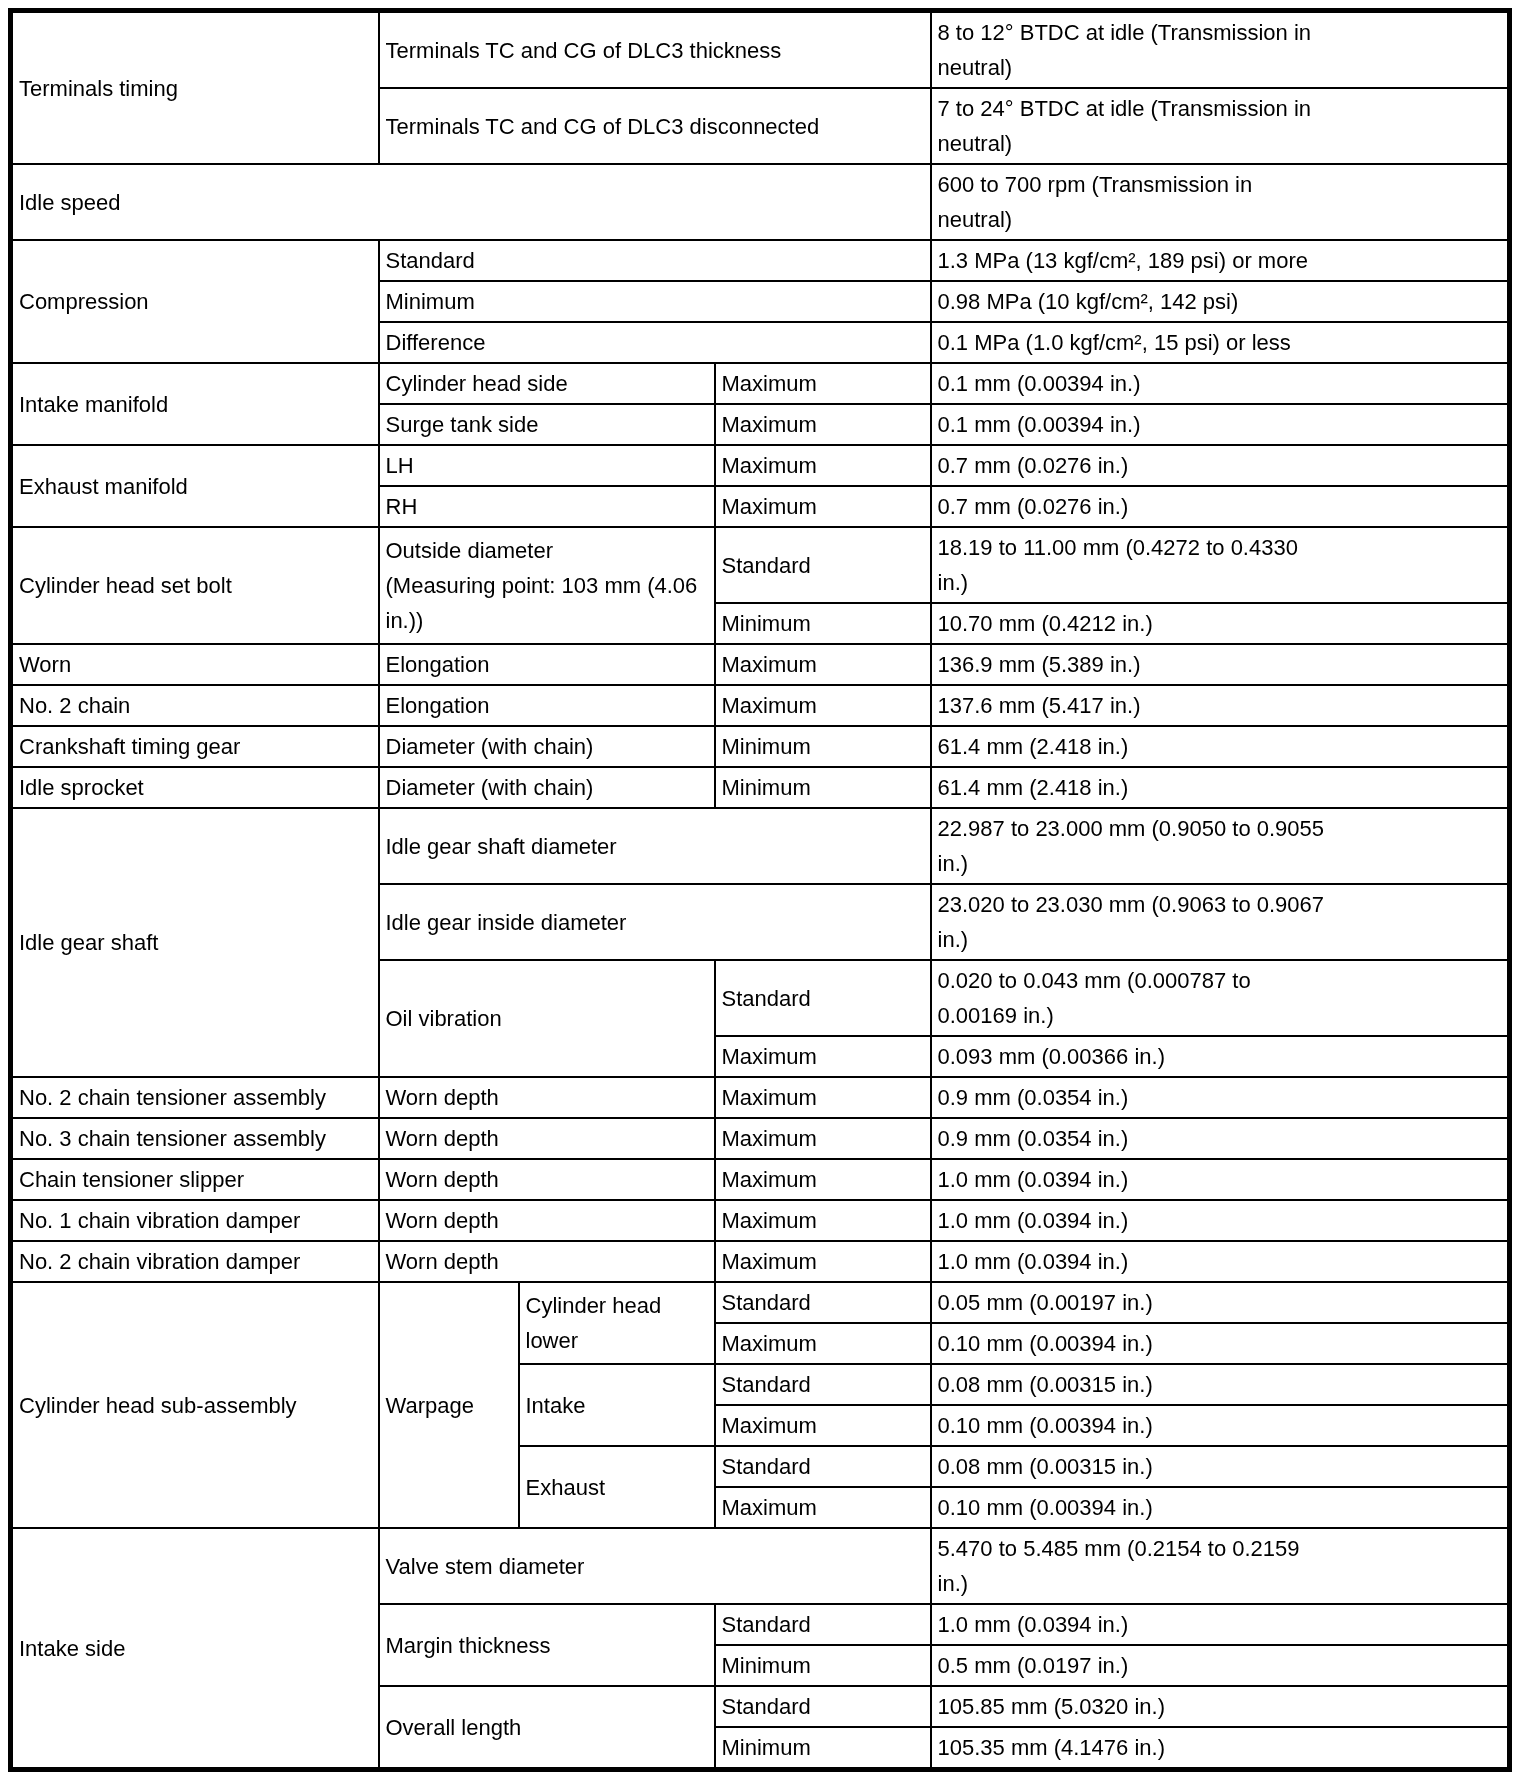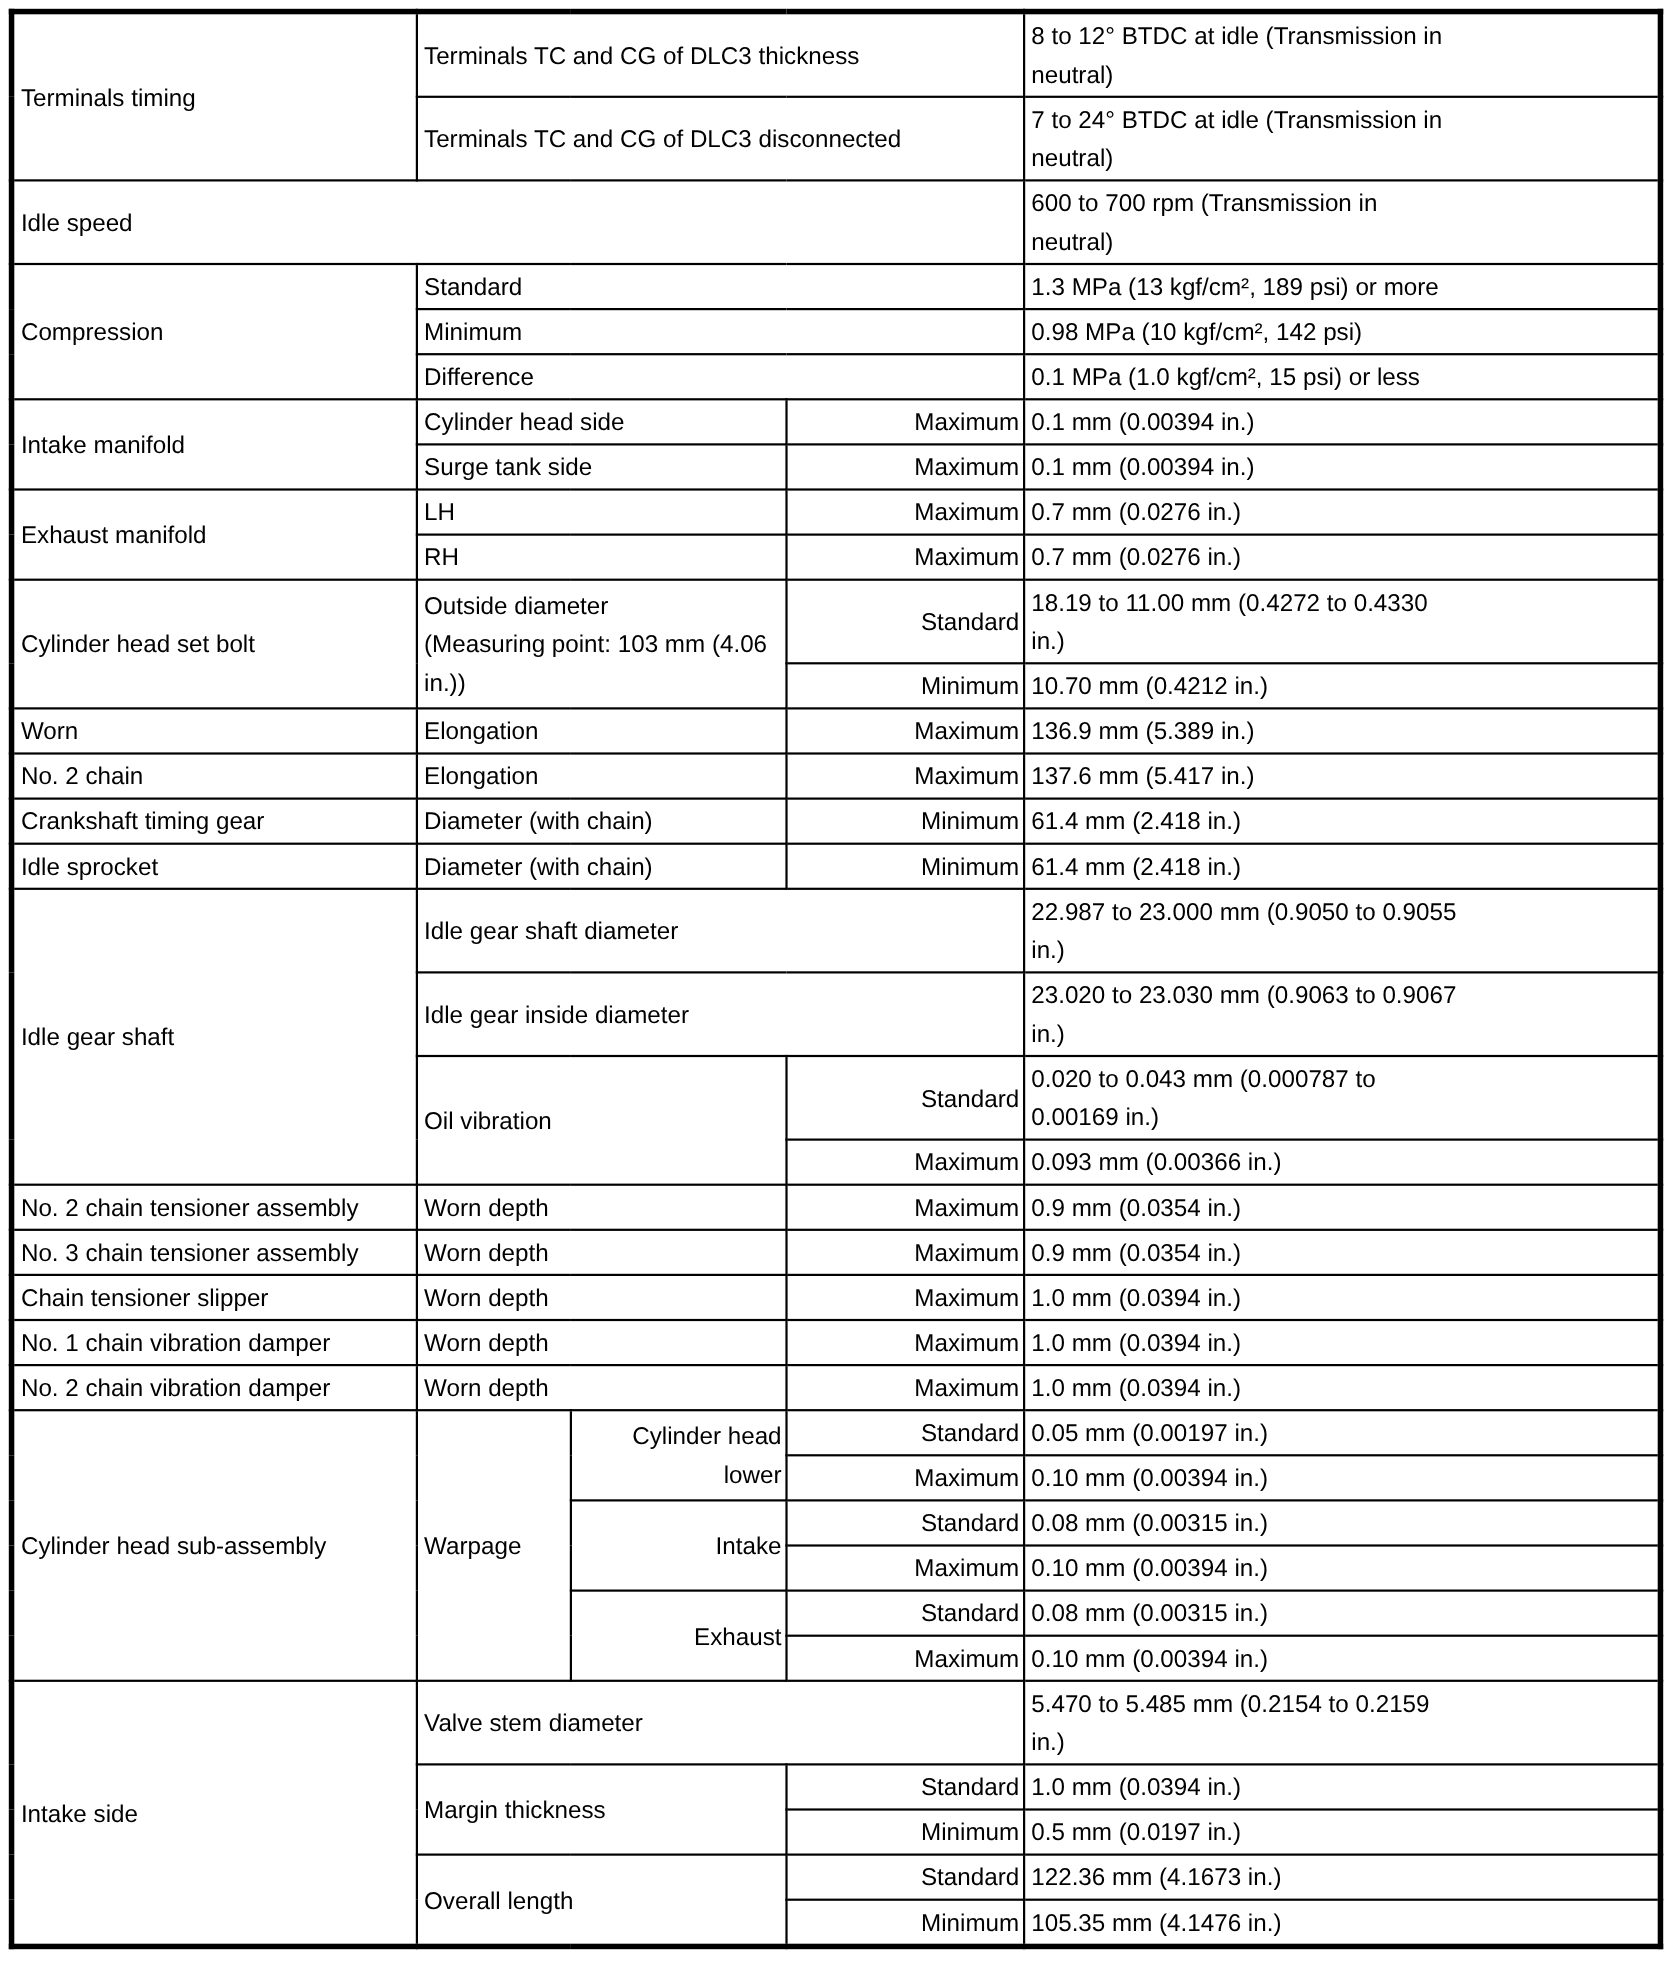--- a/index.html
+++ b/index.html
@@ -28,21 +28,20 @@
     border: 2px solid #000000;
     padding: 2px 6px;
     font-size: 22px;
     line-height: 35px;
     vertical-align: middle;
     text-align: left;
     white-space: pre-line;
     overflow-wrap: break-word;
   }
   table.spec td.right {
-    text-align: right;
     padding-right: 3px;
   }
 </style>
 </head>
 <body>
 
 <div class="page">
   <table class="spec">
     <colgroup>
       <col style="width:368px">
@@ -232,21 +231,21 @@
           <td class="right">Standard</td>
           <td>1.0 mm (0.0394 in.)</td>
         </tr>
         <tr>
           <td class="right">Minimum</td>
           <td>0.5 mm (0.0197 in.)</td>
         </tr>
         <tr>
           <td colspan="2" rowspan="2">Overall length</td>
           <td class="right">Standard</td>
-          <td>122.36 mm (4.1673 in.)</td>
+          <td>105.85 mm (5.0320 in.)</td>
         </tr>
         <tr>
           <td class="right">Minimum</td>
           <td>105.35 mm (4.1476 in.)</td>
         </tr>
       </tbody>
   </table>
 </div>
 
 </body></html>

